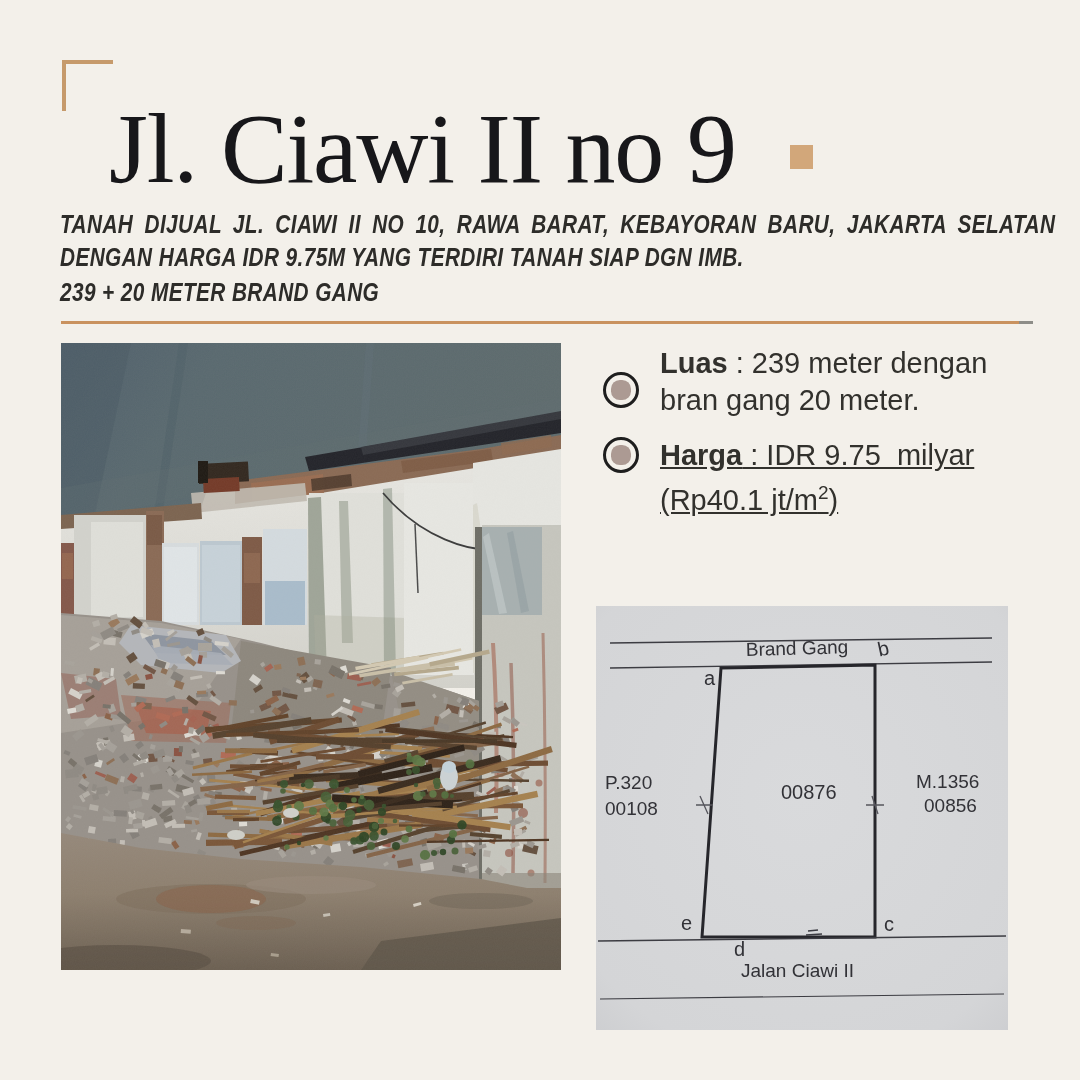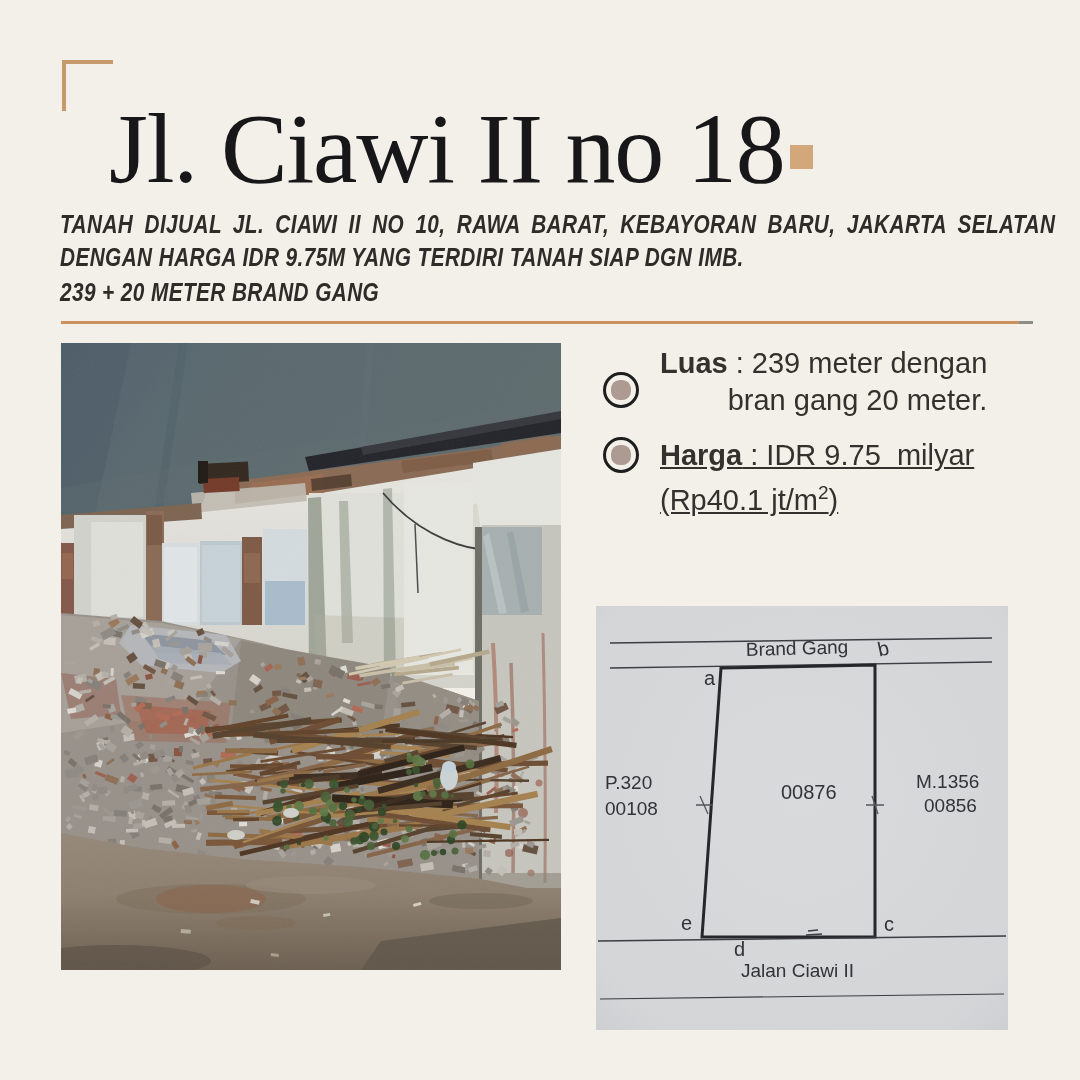--- a/index.html
+++ b/index.html
@@ -5,37 +5,37 @@
   html,body{margin:0;padding:0;}
   body{width:1080px;height:1080px;background:#f3f0ea;overflow:hidden;position:relative;
        font-family:"Liberation Sans",sans-serif;}
   .abs{position:absolute;}
 </style>
 </head>
 <body>
 
 <div class="abs" style="left:62px;top:60px;width:47px;height:47px;border-top:4px solid #c69a6b;border-left:4px solid #c69a6b;"></div>
 
-<div class="abs" style="left:109px;top:99px;font-family:'Liberation Serif',serif;font-size:100px;line-height:1;letter-spacing:-1.2px;color:#17171a;white-space:nowrap;">Jl. Ciawi II no 18</div>
+<div class="abs" style="left:109px;top:99px;font-family:'Liberation Serif',serif;font-size:100px;line-height:1;letter-spacing:-1.2px;color:#17171a;white-space:nowrap;">Jl. Ciawi II no 9</div>
 
 <div class="abs" style="left:790px;top:145px;width:23px;height:24px;background:#d2a77a;"></div>
 
 <div class="abs" style="left:60px;top:211px;font-size:26px;line-height:1;font-weight:bold;font-style:italic;letter-spacing:0.5px;word-spacing:6.3px;color:#2d2c29;white-space:nowrap;transform:scaleX(0.80);transform-origin:0 0;">TANAH DIJUAL JL. CIAWI II NO 10, RAWA BARAT, KEBAYORAN BARU, JAKARTA SELATAN</div>
 
 <div class="abs" style="left:60px;top:244px;font-size:26px;line-height:1;font-weight:bold;font-style:italic;letter-spacing:0.5px;color:#2d2c29;white-space:nowrap;transform:scaleX(0.80);transform-origin:0 0;">DENGAN HARGA IDR 9.75M YANG TERDIRI TANAH SIAP DGN IMB.</div>
 
 <div class="abs" style="left:60px;top:279px;font-size:26px;line-height:1;font-weight:bold;font-style:italic;letter-spacing:0.5px;color:#2d2c29;white-space:nowrap;transform:scaleX(0.80);transform-origin:0 0;">239 + 20 METER BRAND GANG</div>
 
 <div class="abs" style="left:61px;top:321px;width:958px;height:3px;background:#c9925f;"></div>
 <div class="abs" style="left:1019px;top:321px;width:14px;height:3px;background:#8d8d88;"></div>
 
 <div class="abs" style="left:603px;top:372px;width:36px;height:36px;border:3px solid #1e1e1e;border-radius:50%;box-sizing:border-box;"></div>
 <div class="abs" style="left:611px;top:380px;width:20px;height:20px;border-radius:44%;background:#ac9a93;"></div>
 
-<div class="abs" style="left:660px;top:345px;font-size:29px;line-height:37px;color:#32312d;text-align:right;"><b>Luas</b> : 239 meter dengan<br>bran gang 20 meter.</div>
+<div class="abs" style="left:660px;top:345px;font-size:29px;line-height:37px;color:#32312d;"><b>Luas</b> : 239 meter dengan<br>bran gang 20 meter.</div>
 
 <div class="abs" style="left:603px;top:437px;width:36px;height:36px;border:3px solid #1e1e1e;border-radius:50%;box-sizing:border-box;"></div>
 <div class="abs" style="left:611px;top:445px;width:20px;height:20px;border-radius:44%;background:#ac9a93;"></div>
 
 <div class="abs" style="left:660px;top:437px;font-size:29px;line-height:37px;color:#32312d;text-decoration:underline;"><b>Harga</b> : IDR 9.75&nbsp; milyar<br>(Rp40.1 jt/m<sup style="font-size:19px;">2</sup>)</div>
 
 <svg class="abs" style="left:61px;top:343px;filter:blur(0.4px);" width="500" height="627" viewBox="0 0 500 627">
 <defs>
 <linearGradient id="slate" x1="0" y1="0" x2="1" y2="0.3">
 <stop offset="0" stop-color="#50606c"></stop>

